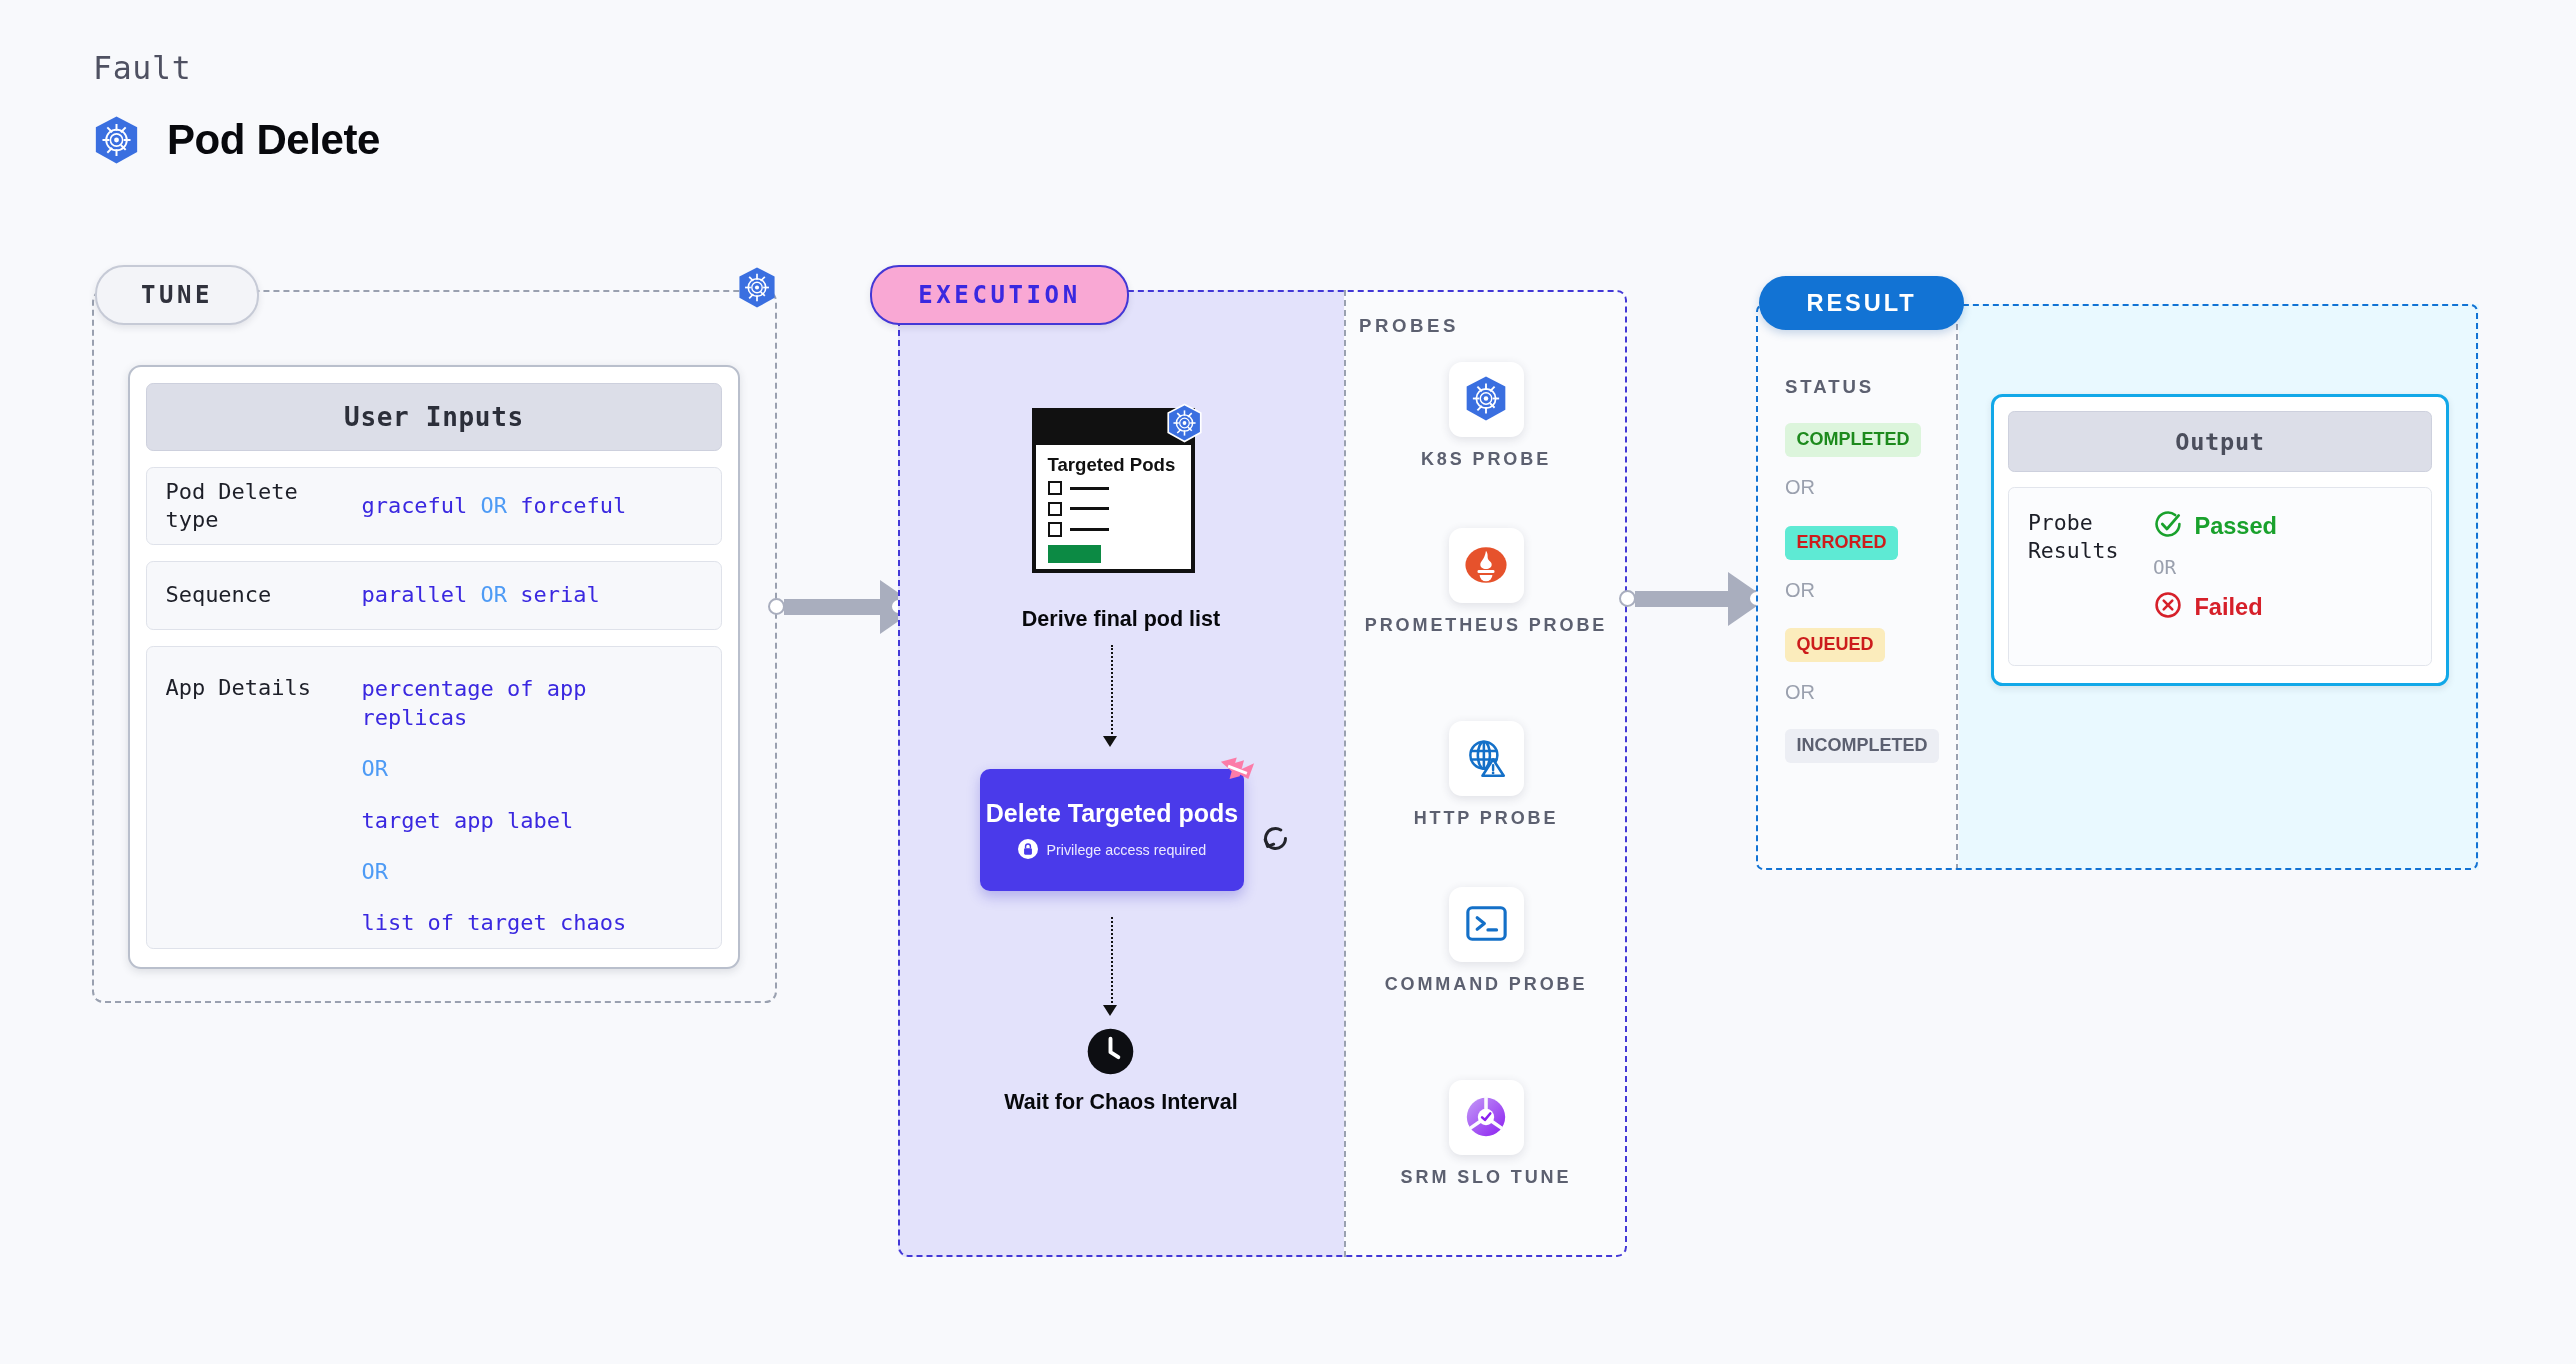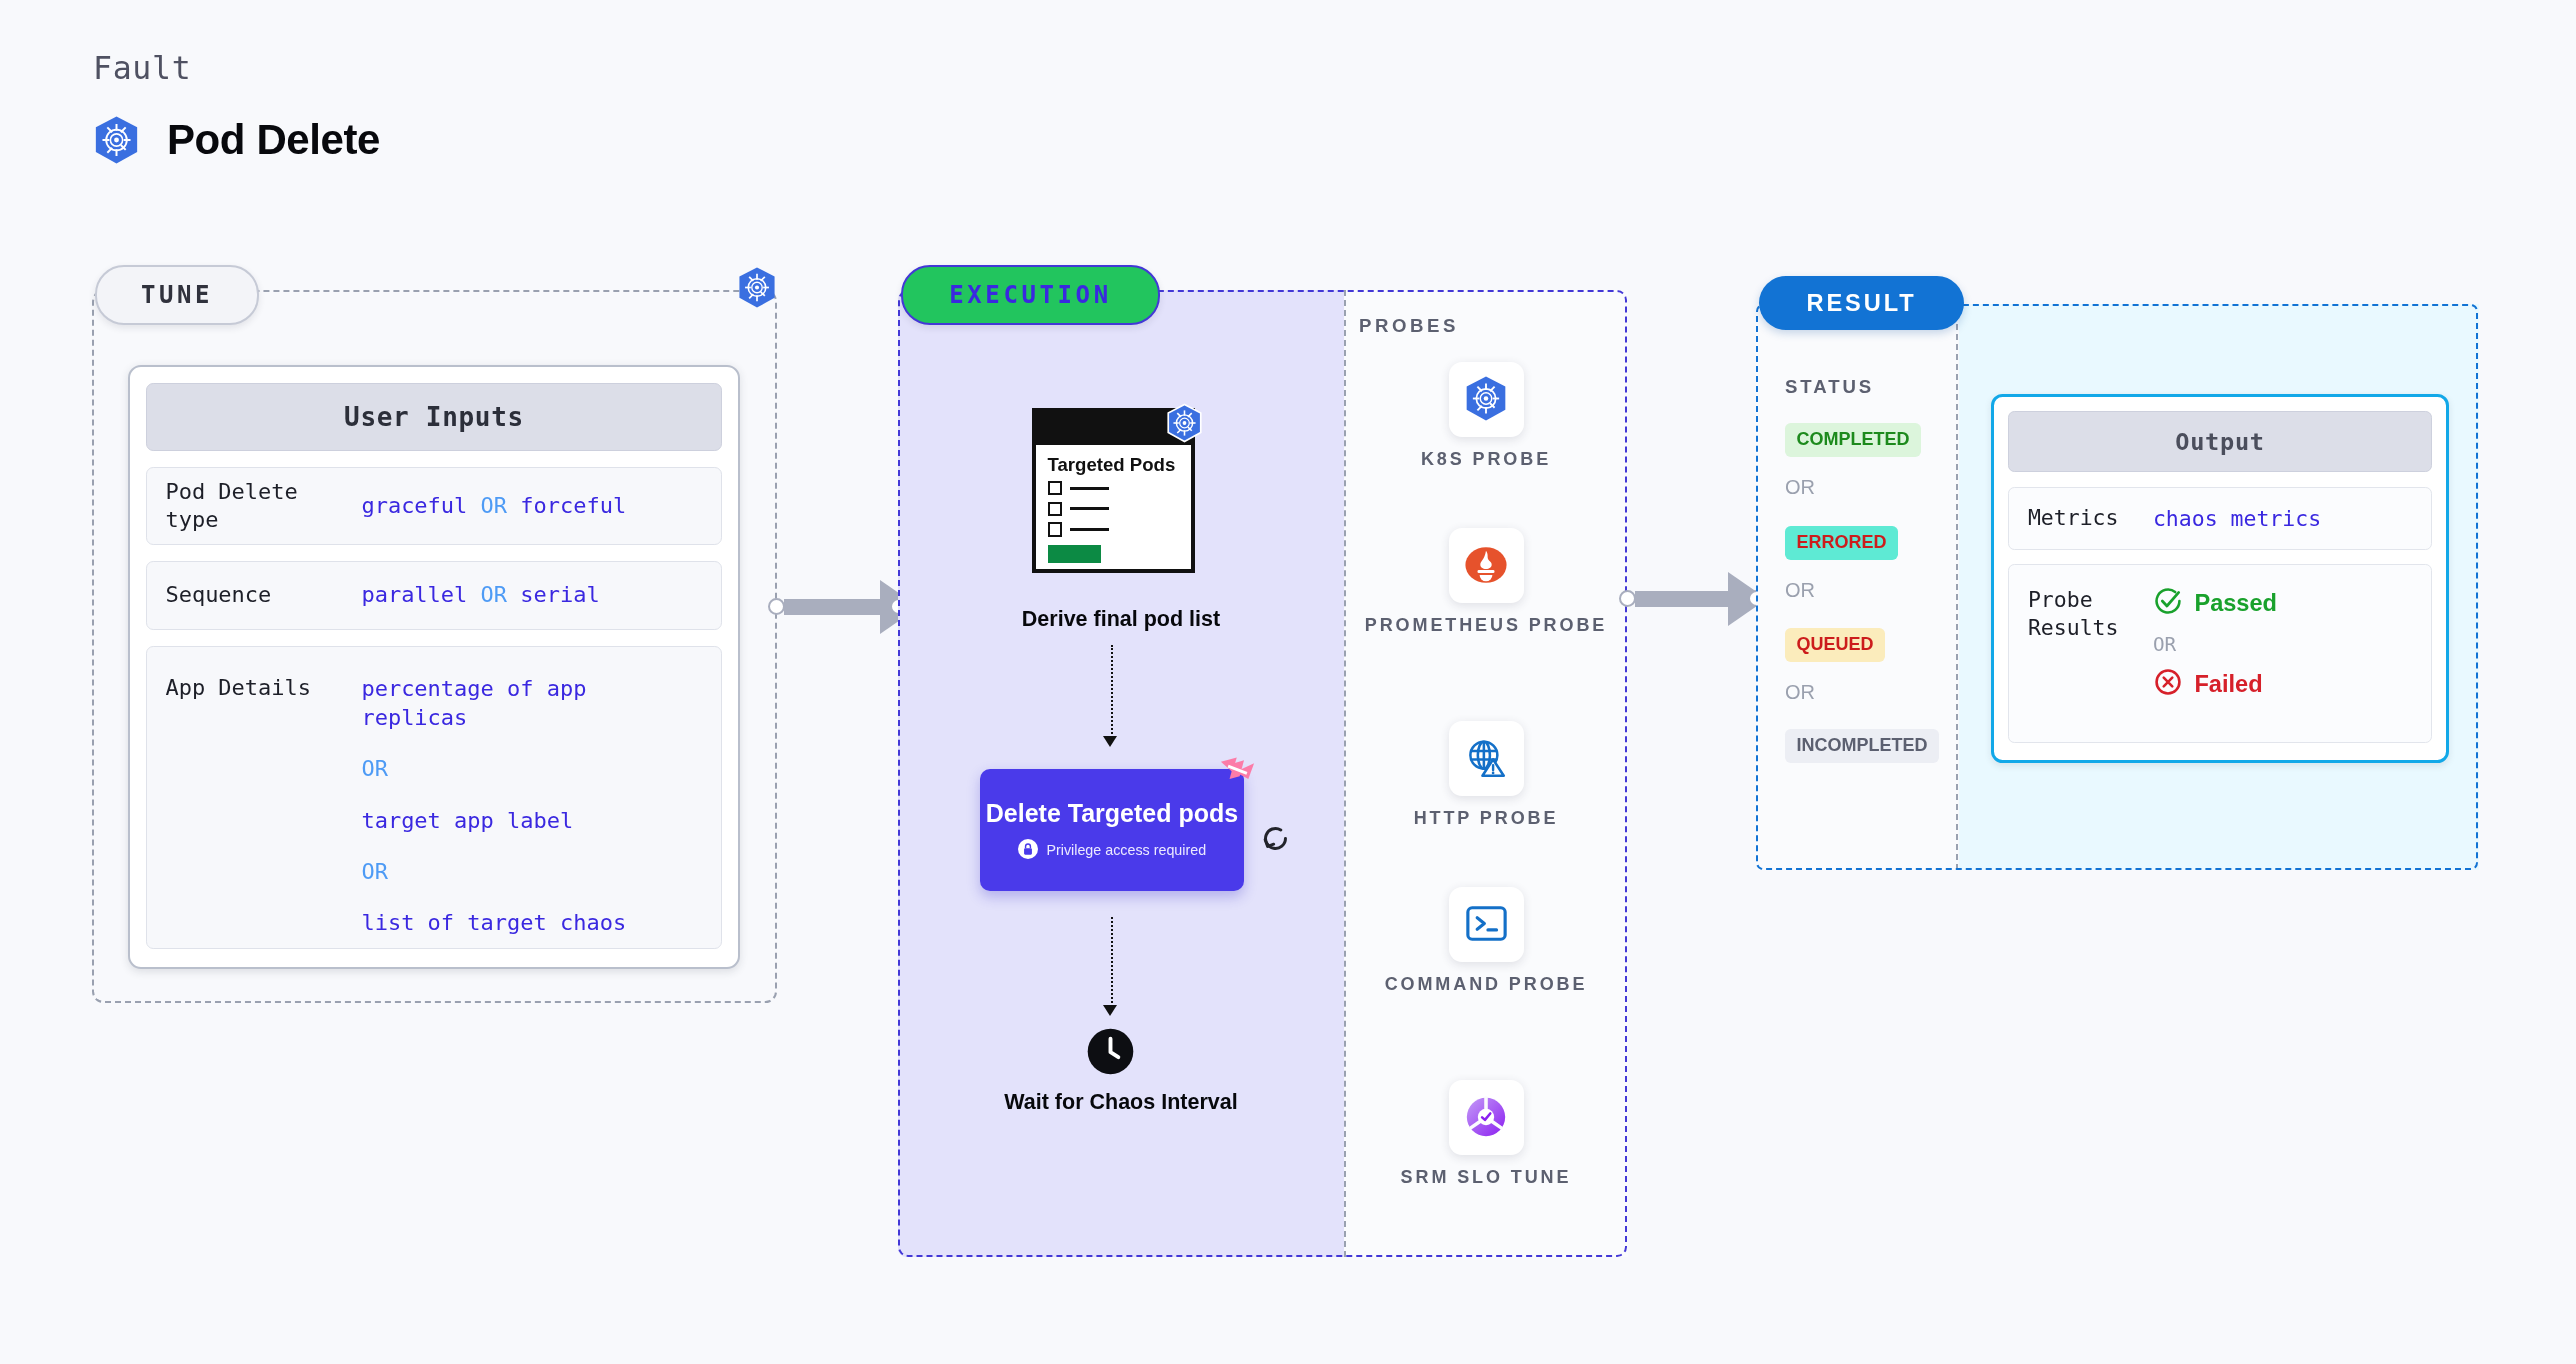--- a/index.html
+++ b/index.html
@@ -74,22 +74,22 @@
   }
   #exec-left{
     left:898px; top:290px; width:446px; height:967px;
     background:#e3e2fb; border-radius:8.6px 0 0 8.6px;
   }
   #exec-right{
     left:1344px; top:290px; width:284px; height:967px;
     background:#fafbfd; border-left:2.1px dashed #9aa1b0; box-sizing:border-box;
   }
   #exec-badge{
-    left:901px; top:265px; width:255px; height:56px;
-    background:#22c55e; border:2.1px solid #4338d6; border-radius:29px;
+    left:870px; top:265px; width:255px; height:56px;
+    background:#f9a8d4; border:2.1px solid #4338d6; border-radius:29px;
     display:flex; align-items:center; justify-content:center;
     box-shadow:0 2.9px 7.2px rgba(40,44,63,.10);
     font-family:"DejaVu Sans Mono", monospace;
     font-size:24px; font-weight:bold; color:#3a28e0; letter-spacing:3.6px;
   }
   #probes-label{
     left:1359px; top:315px;
     font-size:18.6px; font-weight:bold; color:#5c6070; letter-spacing:3.6px;
   }
 
@@ -494,24 +494,20 @@
 <div class="status-badge" style="top:423px;background:#dcf5dc;color:#1d8a1d;">COMPLETED</div>
 <div class="or-text" style="top:476px;">OR</div>
 <div class="status-badge" style="top:526px;background:#5eead4;color:#cc1c1c;">ERRORED</div>
 <div class="or-text" style="top:579px;">OR</div>
 <div class="status-badge" style="top:628px;background:#fbecbc;color:#cc1c1c;">QUEUED</div>
 <div class="or-text" style="top:681px;">OR</div>
 <div class="status-badge" style="top:729px;background:#eceef4;color:#5c6070;">INCOMPLETED</div>
 
 <div class="abs" id="output-card">
   <div class="out-head">Output</div>
-  <div class="out-row">
-    <span class="out-key">Metrics</span>
-    <span class="out-val">chaos metrics</span>
-  </div>
   <div class="out-row tall">
     <span class="out-key">Probe Results</span>
     <span>
       <span class="pr-line">
         <span>
           <svg width="30" height="30" viewBox="0 0 42 42">
             <path d="M37 21a16 16 0 1 1-6-12.5" fill="none" stroke="#19a12c" stroke-width="3.6" stroke-linecap="round"></path>
             <path d="M13 21 L19.5 28 L36 9" fill="none" stroke="#19a12c" stroke-width="3.8" stroke-linecap="round" stroke-linejoin="round"></path>
           </svg>
         </span>

